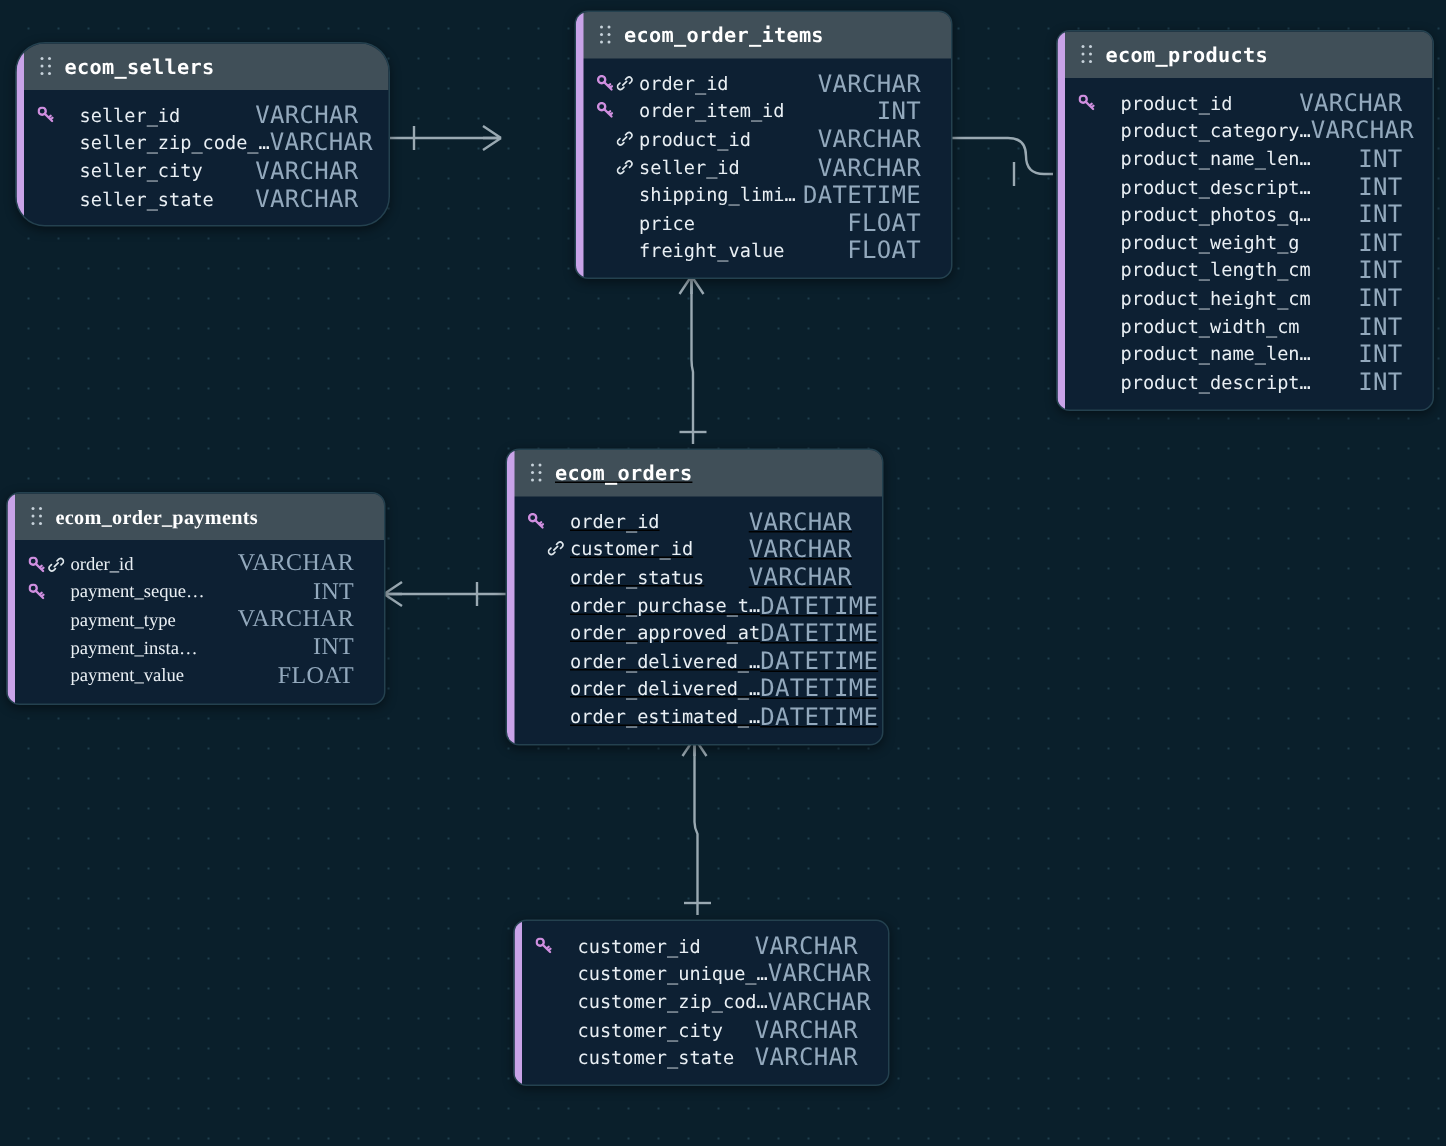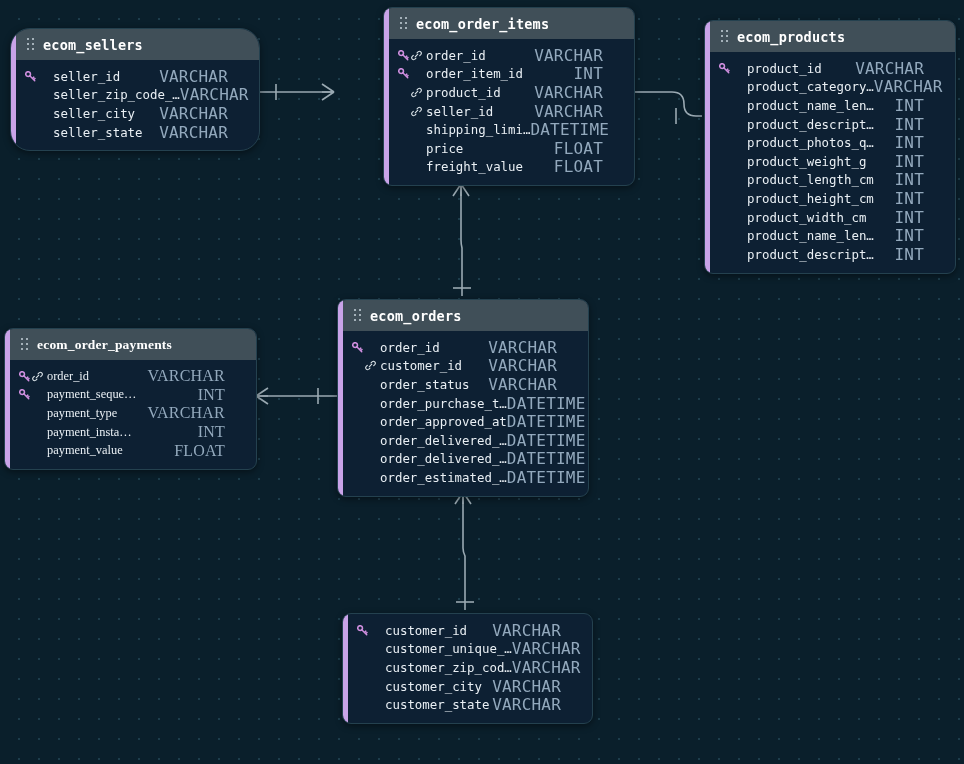--- a/index.html
+++ b/index.html
@@ -41,21 +41,21 @@
   }
   .grip i{display:block;width:2px;height:2px;border-radius:50%;background:#c6d2da;}
   .tbl-title{
     color:#ffffff;font-size:13.5px;font-weight:bold;letter-spacing:.2px;
     white-space:nowrap;
   }
   .tbl-body{padding:7px 0 9px 0;}
   .col-row{
     display:flex;align-items:center;
     height:18.6px;
-    padding-left:13px;padding-right:31px;
+    padding-left:13px;padding-right:20px;
     box-sizing:border-box;
   }
   .ic{width:13px;flex:none;display:flex;align-items:center;justify-content:center;}
   .ic svg{display:block;}
   .col-name{
     color:#e9eff4;font-size:12.4px;white-space:nowrap;margin-left:3px;
   }
   .col-type{
     margin-left:auto;color:#93a9bd;font-size:16px;white-space:nowrap;letter-spacing:.2px;
   }
@@ -375,21 +375,21 @@
             <span class="col-type">INT</span>
           </div>
           <div class="col-row">
             <span class="ic"></span>
             <span class="ic"></span>
             <span class="col-name">payment_value</span>
             <span class="col-type">FLOAT</span>
           </div>
         </div>
       </div>
-      <div class="table-node" style="left: 337px; top: 299px; width: 250px;">
+      <div class="table-node" style="left: 337px; top: 299px; width: 250px; text-decoration: underline;">
         <div class="accent"></div>
         <div class="tbl-header">
           <span class="grip">
             <i></i>
             <i></i>
             <i></i>
             <i></i>
             <i></i>
             <i></i>
           </span>

